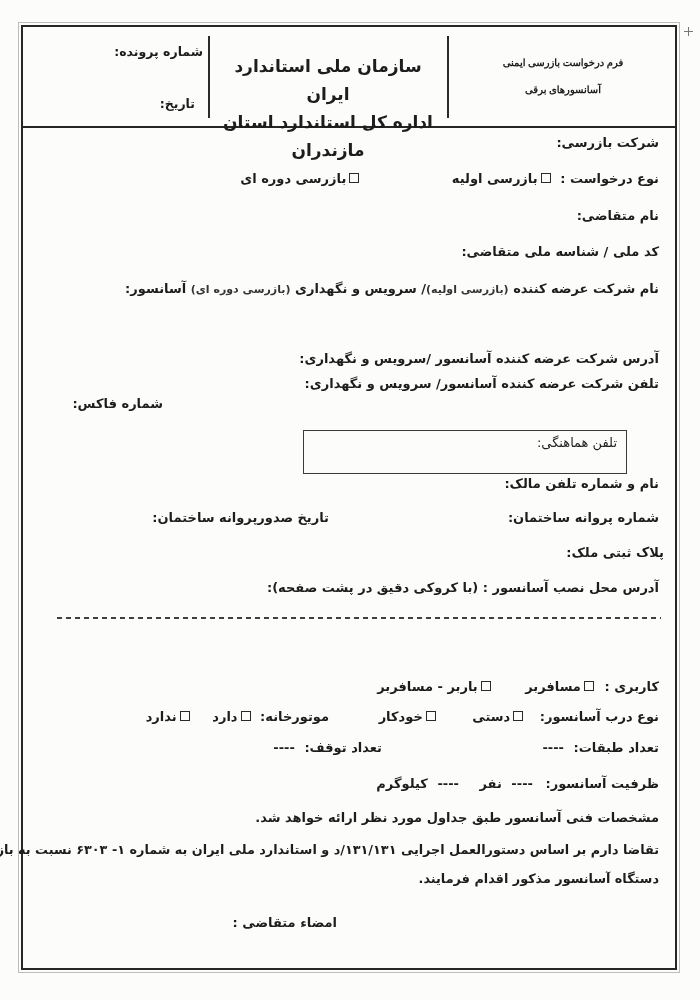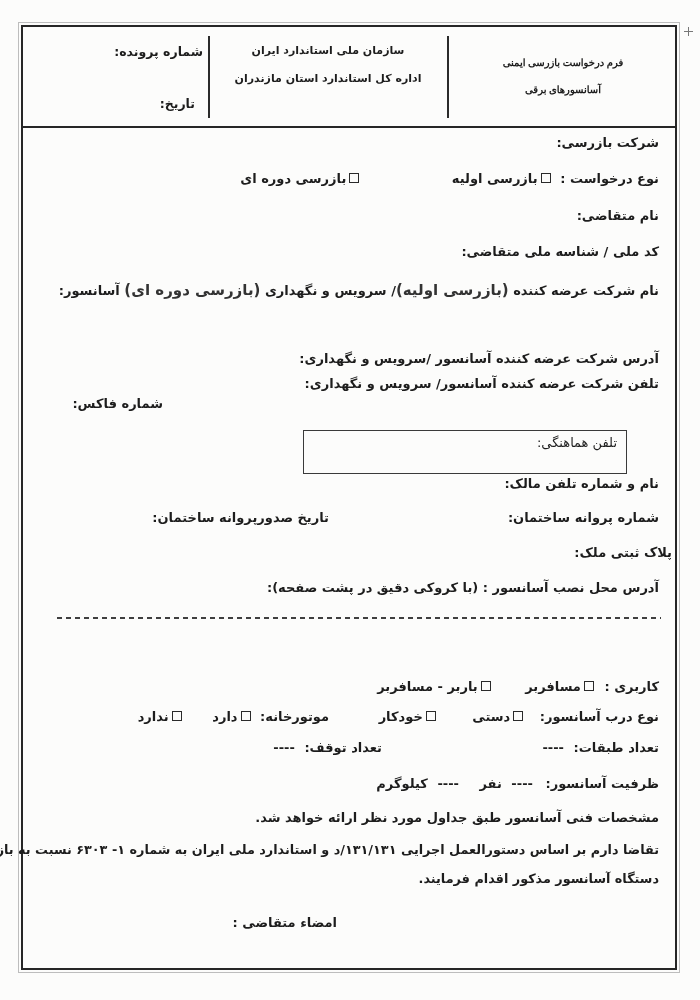--- a/index.html
+++ b/index.html
@@ -11,31 +11,31 @@
   }
   .frame{
     position:absolute;left:21px;top:25px;width:652px;height:941px;
     border:2px solid #262626;outline:1px solid #bdbdbd;outline-offset:2px;
   }
   .header{position:absolute;left:0;top:0;width:100%;height:99px;border-bottom:2px solid #262626;}
   .vdiv{position:absolute;top:9px;height:82px;width:0;border-left:2px solid #2b2b2b;}
   .vdiv1{left:424px;}
   .vdiv2{left:185px;}
   .cell-title{position:absolute;right:4px;width:216px;top:22px;text-align:center;font-size:10px;line-height:27px;font-family:Liberation Serif, serif;}
-  .cell-org{position:absolute;left:188px;width:234px;top:10px;text-align:center;font-size:11px;line-height:28px;}
+  .cell-org{position:absolute;left:188px;width:234px;top:25px;text-align:center;font-size:17px;line-height:28px;}
   .cell-meta{position:absolute;left:0;top:0;width:183px;height:99px;}
   .meta-file{position:absolute;top:17px;right:3px;font-size:12.5px;}
   .meta-date{position:absolute;top:69px;right:11px;font-size:12.5px;}
   .line{position:absolute;white-space:nowrap;font-size:13px;font-weight:bold;color:#1d1d1d;}
   .cb{
     display:inline-block;width:8px;height:8px;border:1.4px solid #2a2a2a;
     vertical-align:0px;background:transparent;
   }
   .opt .cb{margin-left:3px;}
-  .small{font-size:15px;color:#333;}
+  .small{font-size:11px;color:#333;}
   .phonebox{
     position:absolute;left:303px;top:430px;width:322px;height:42px;
     border:1.5px solid #3a3a3a;background:transparent;
   }
   .phonebox .lbl{position:absolute;top:4px;right:9px;font-size:13px;font-weight:normal;}
   .dashes{
     position:absolute;left:57px;top:617px;width:604px;height:2px;
     background:repeating-linear-gradient(90deg,#3f3f3f 0 5px,transparent 5px 9px);
   }
   .mark{position:absolute;left:684px;top:27px;width:9px;height:9px;}
@@ -91,41 +91,41 @@
 
   <div class="phonebox">
     <div class="lbl">تلفن هماهنگی:</div>
   </div>
 
   <div class="line" style="top:476px;right:41px">نام و شماره تلفن مالک:</div>
 
   <div class="line" style="top:510px;right:41px">شماره پروانه ساختمان:</div>
   <div class="line" style="top:510px;right:371px">تاریخ صدورپروانه ساختمان:</div>
 
-  <div class="line" style="top:545px;right:28px">پلاک ثبتی ملک:</div>
+  <div class="line" style="top:545px;right:36px">پلاک ثبتی ملک:</div>
 
   <div class="line" style="top:580px;right:41px">آدرس محل نصب آسانسور : (با کروکی دقیق در پشت صفحه):</div>
 
   <div class="dashes"></div>
 
   <div class="line" style="top:679px;right:41px">
     <span>کاربری :</span>
     <span class="opt" style="margin-right:6px"><span class="cb"></span><span>مسافربر</span></span>
     <span class="opt" style="margin-right:30px"><span class="cb"></span><span>باربر - مسافربر</span></span>
   </div>
 
   <div class="line" style="top:709px;right:41px">
     <span>نوع درب آسانسور:</span>
     <span class="opt" style="margin-right:12px"><span class="cb"></span><span>دستی</span></span>
     <span class="opt" style="margin-right:32px"><span class="cb"></span><span>خودکار</span></span>
   </div>
   <div class="line" style="top:709px;right:371px">
     <span>موتورخانه:</span>
     <span class="opt" style="margin-right:5px"><span class="cb"></span><span>دارد</span></span>
-    <span class="opt" style="margin-right:26px"><span class="cb"></span><span>ندارد</span></span>
+    <span class="opt" style="margin-right:18px"><span class="cb"></span><span>ندارد</span></span>
   </div>
 
   <div class="line" style="top:740px;right:41px">
     <span>تعداد طبقات:</span>
     <span style="margin-right:5px">----</span>
   </div>
   <div class="line" style="top:740px;right:318px">
     <span>تعداد توقف:</span>
     <span style="margin-right:5px">----</span>
   </div>

